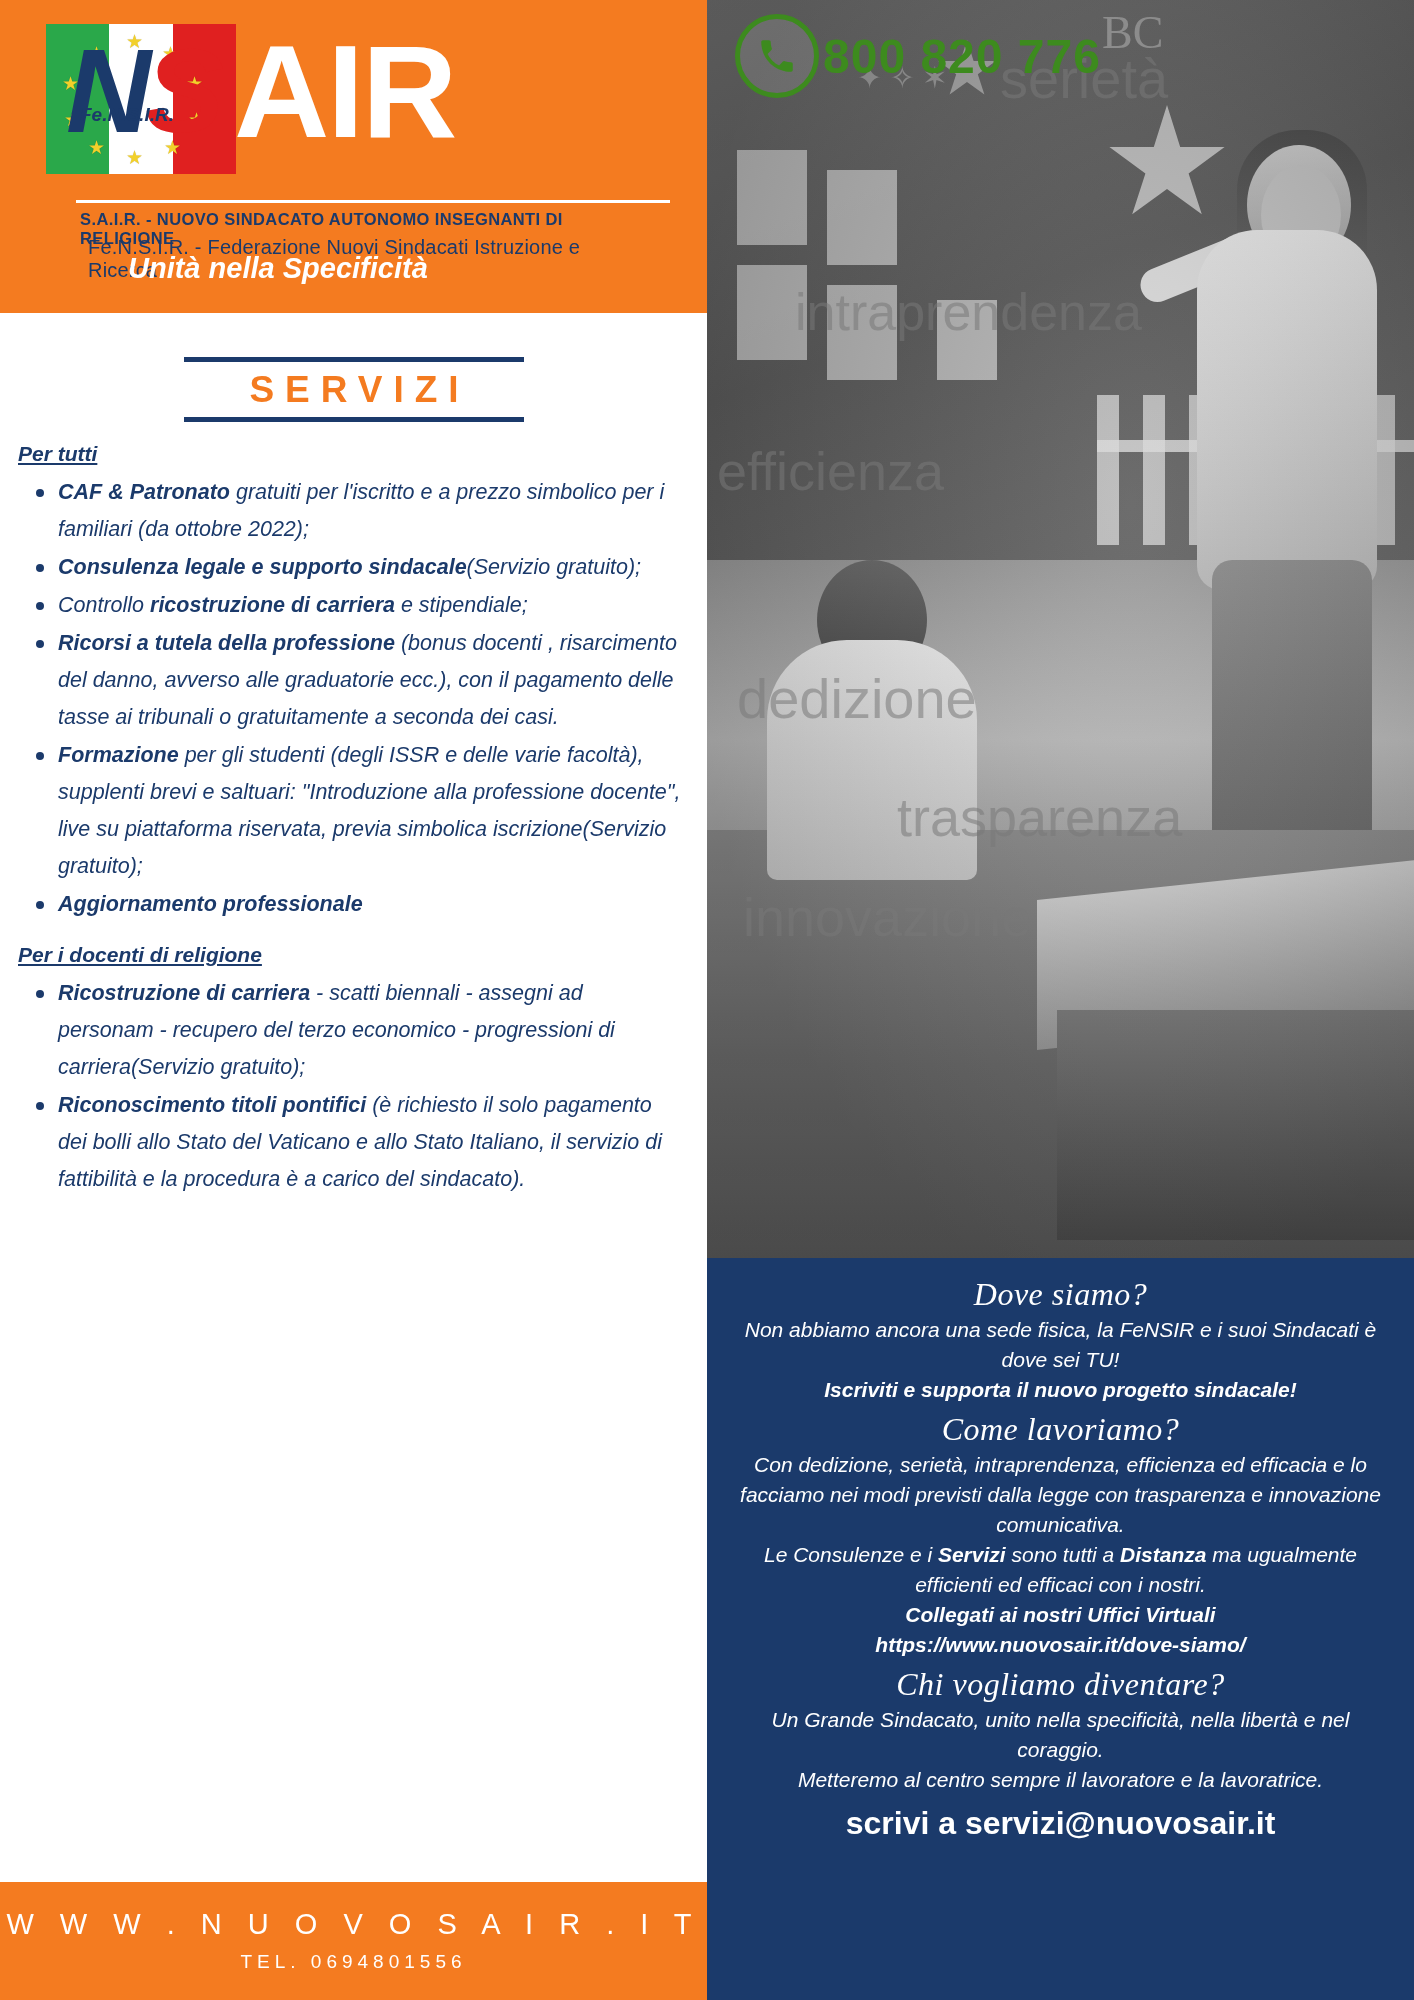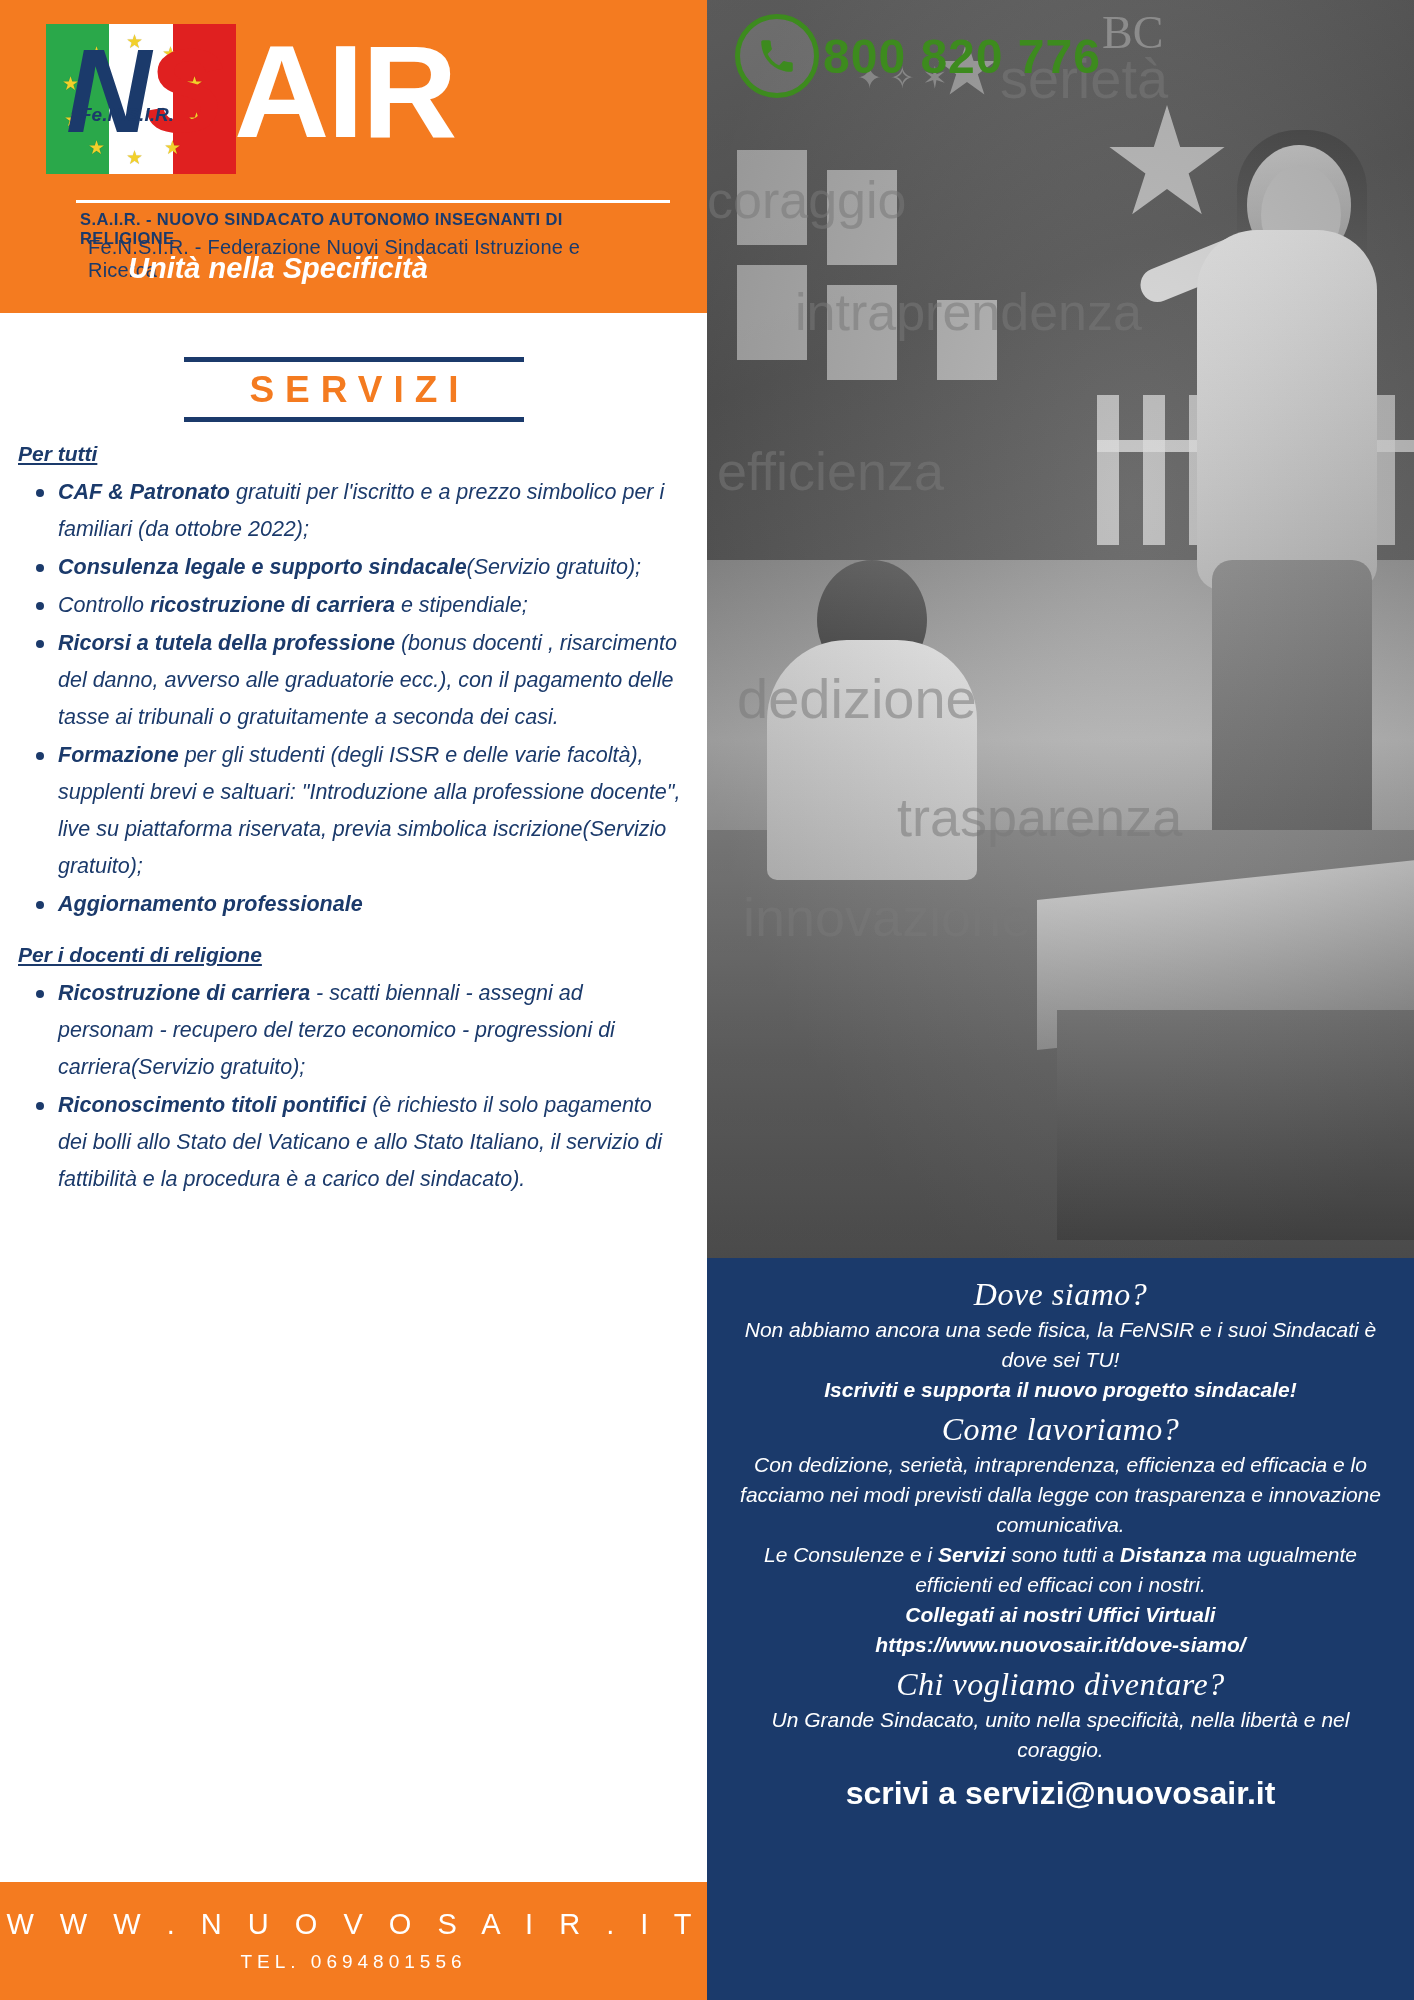--- a/index.html
+++ b/index.html
@@ -550,21 +550,20 @@
       <div class="ph-teacher-legs"></div>
       <div class="ph-floor"></div>
       <div class="ph-student-head"></div>
       <div class="ph-student"></div>
       <div class="ph-desk"></div>
       <div class="ph-chair"></div>
       <div class="ph-desk2"></div>
       <div class="ph-vignette"></div>
 
       <div class="kw" style="left:293px; top:46px; font-size:56px;">serietà</div>
-      <div class="kw" style="left:0px; top:170px; font-size:52px;">coraggio</div>
       <div class="kw" style="left:88px; top:282px; font-size:52px;">intraprendenza</div>
       <div class="kw" style="left:10px; top:440px; font-size:54px;">efficienza</div>
       <div class="kw" style="left:30px; top:666px; font-size:56px;">dedizione</div>
       <div class="kw" style="left:190px; top:786px; font-size:54px;">trasparenza</div>
       <div class="kw" style="left:36px; top:886px; font-size:54px;">innovazione</div>
     </div>
 
     <div class="phone-bar">
       <div class="phone-circle">
         <svg viewBox="0 0 24 24" fill="#3d8b1e">
@@ -582,16 +581,17 @@
       <div class="bp-head">Come lavoriamo?</div>
       <div class="bp-text">Con dedizione, serietà, intraprendenza, efficienza ed efficacia e lo facciamo nei modi previsti dalla legge con trasparenza e  innovazione comunicativa.</div>
       <div class="bp-text">
         <span>Le Consulenze e i </span><b>Servizi</b><span> sono tutti a </span><b>Distanza</b><span> ma ugualmente efficienti ed efficaci con i nostri.</span>
       </div>
       <div class="bp-bold">Collegati ai nostri Uffici Virtuali</div>
       <div class="bp-link">https://www.nuovosair.it/dove-siamo/</div>
 
       <div class="bp-head">Chi vogliamo diventare?</div>
       <div class="bp-text">Un Grande Sindacato, unito nella specificità, nella libertà e nel coraggio.</div>
+      <div class="bp-text">Metteremo al centro sempre il lavoratore e la lavoratrice.</div>
       <div class="bp-mail">scrivi a servizi@nuovosair.it</div>
     </div>
   </div>
 </div>
 
 </body></html>

